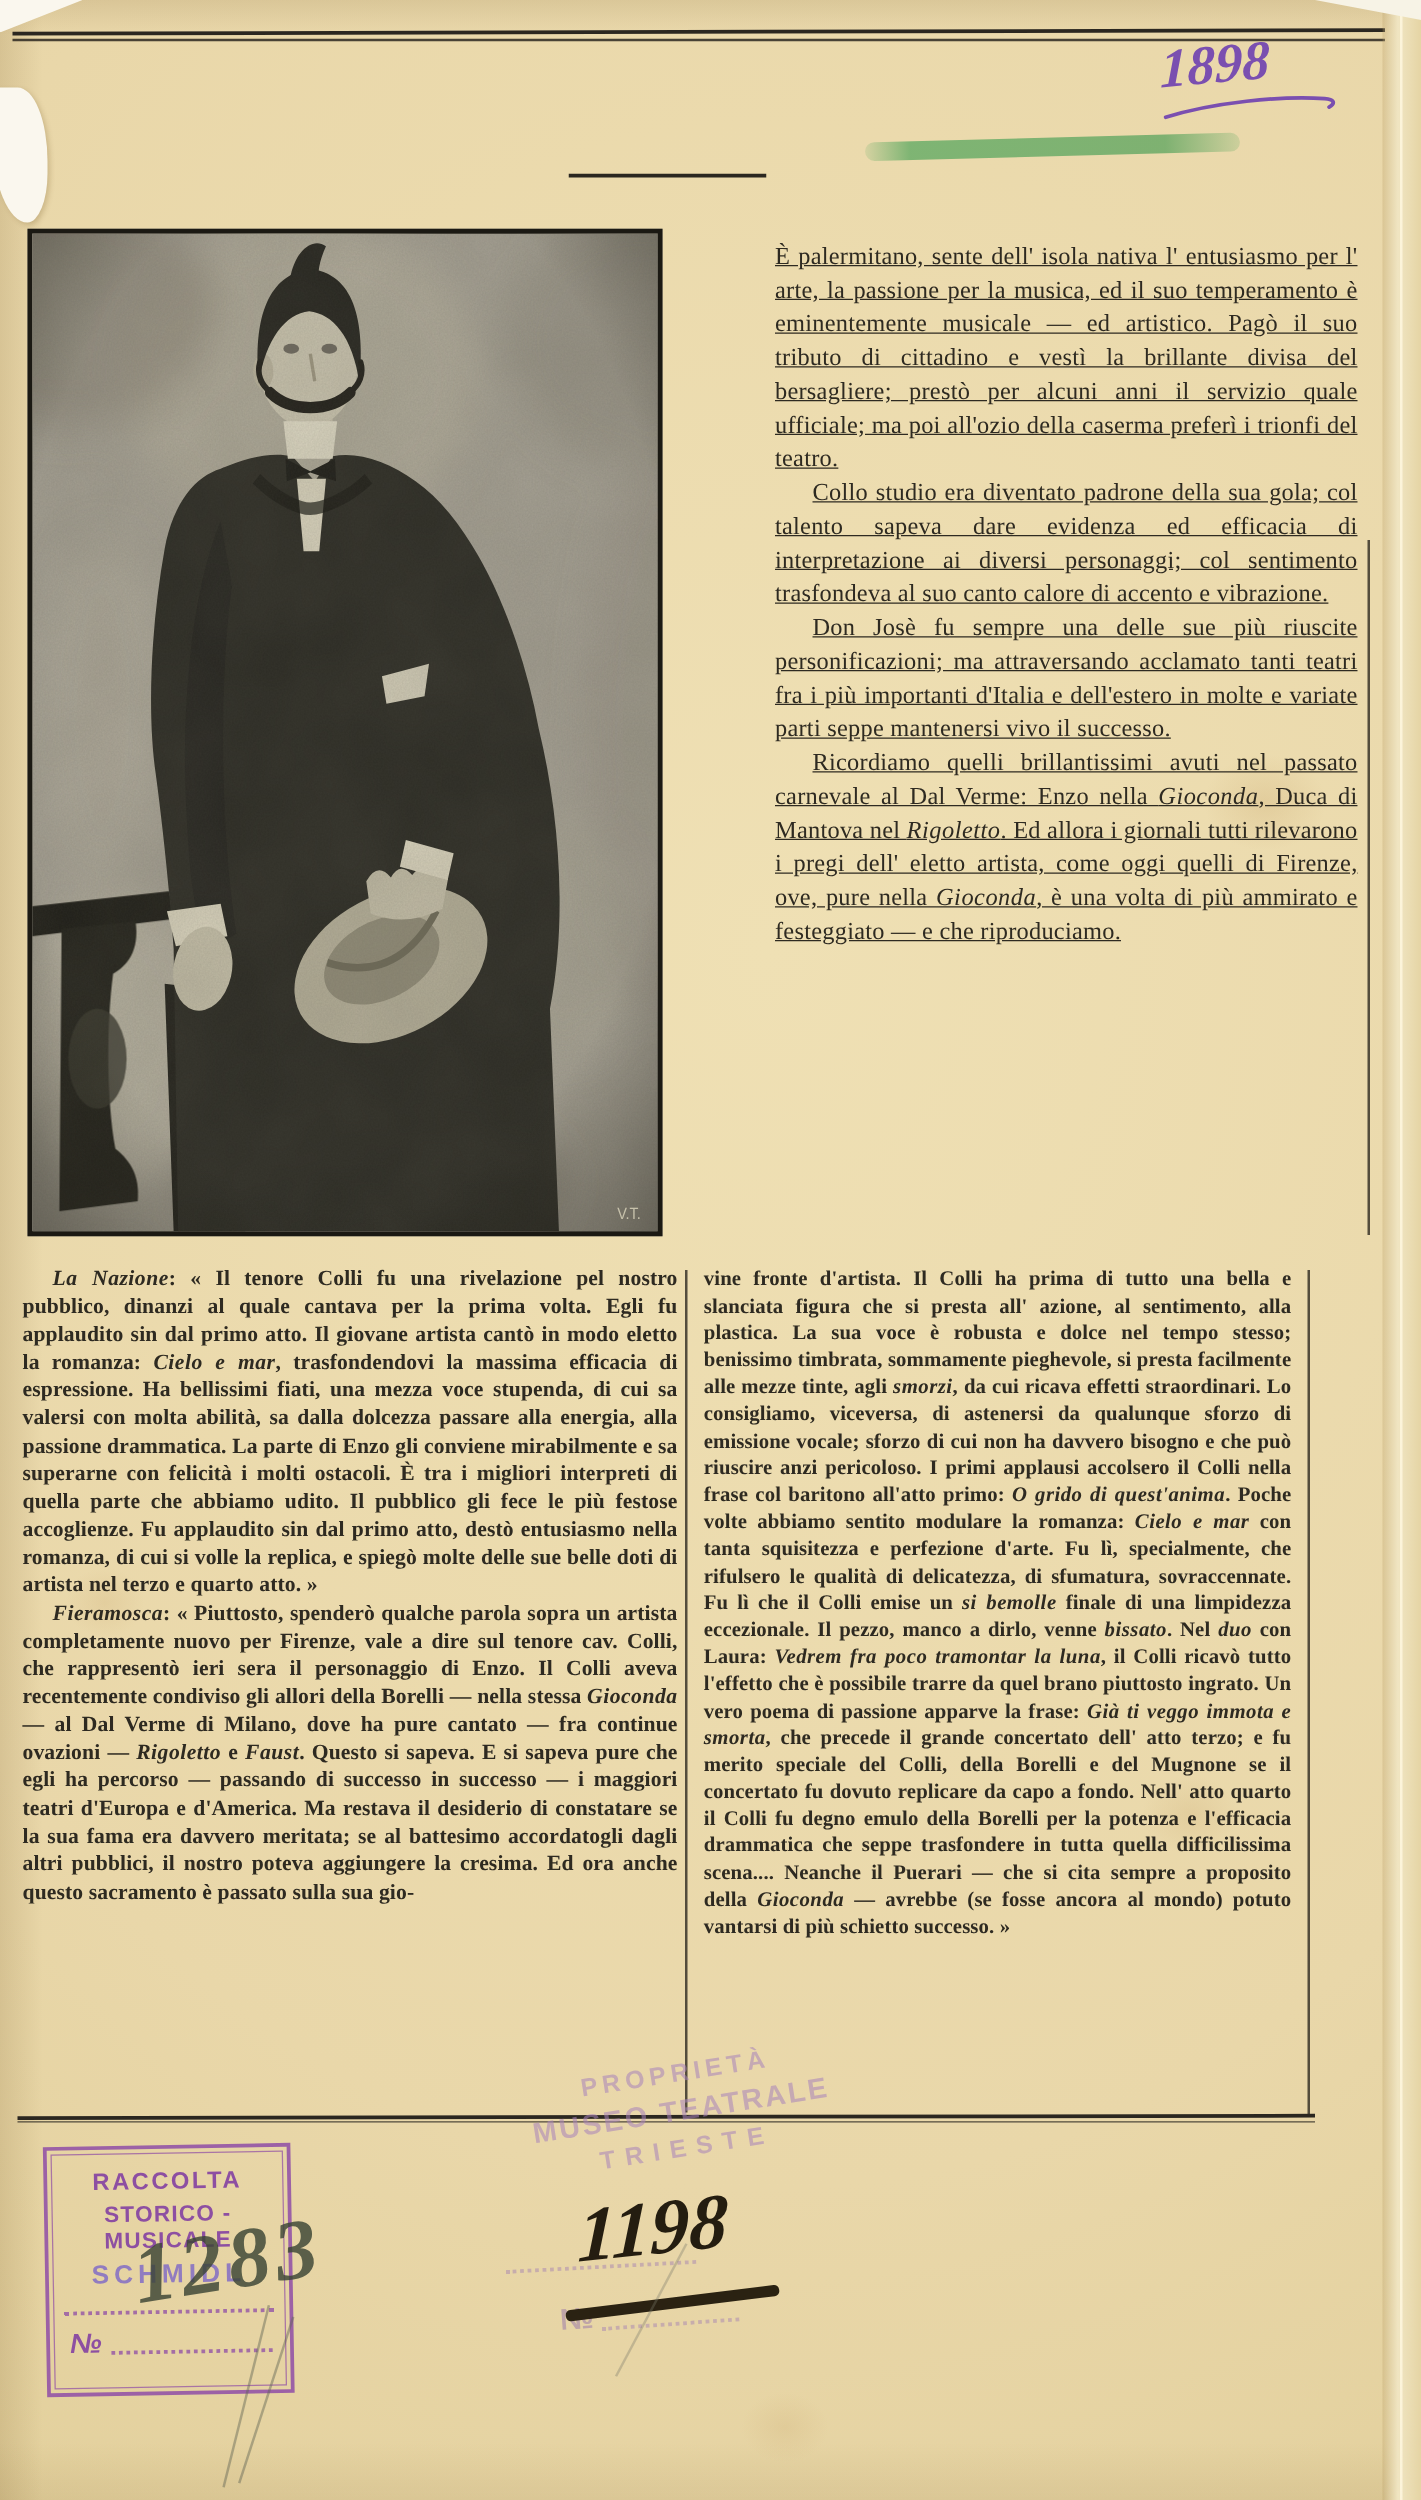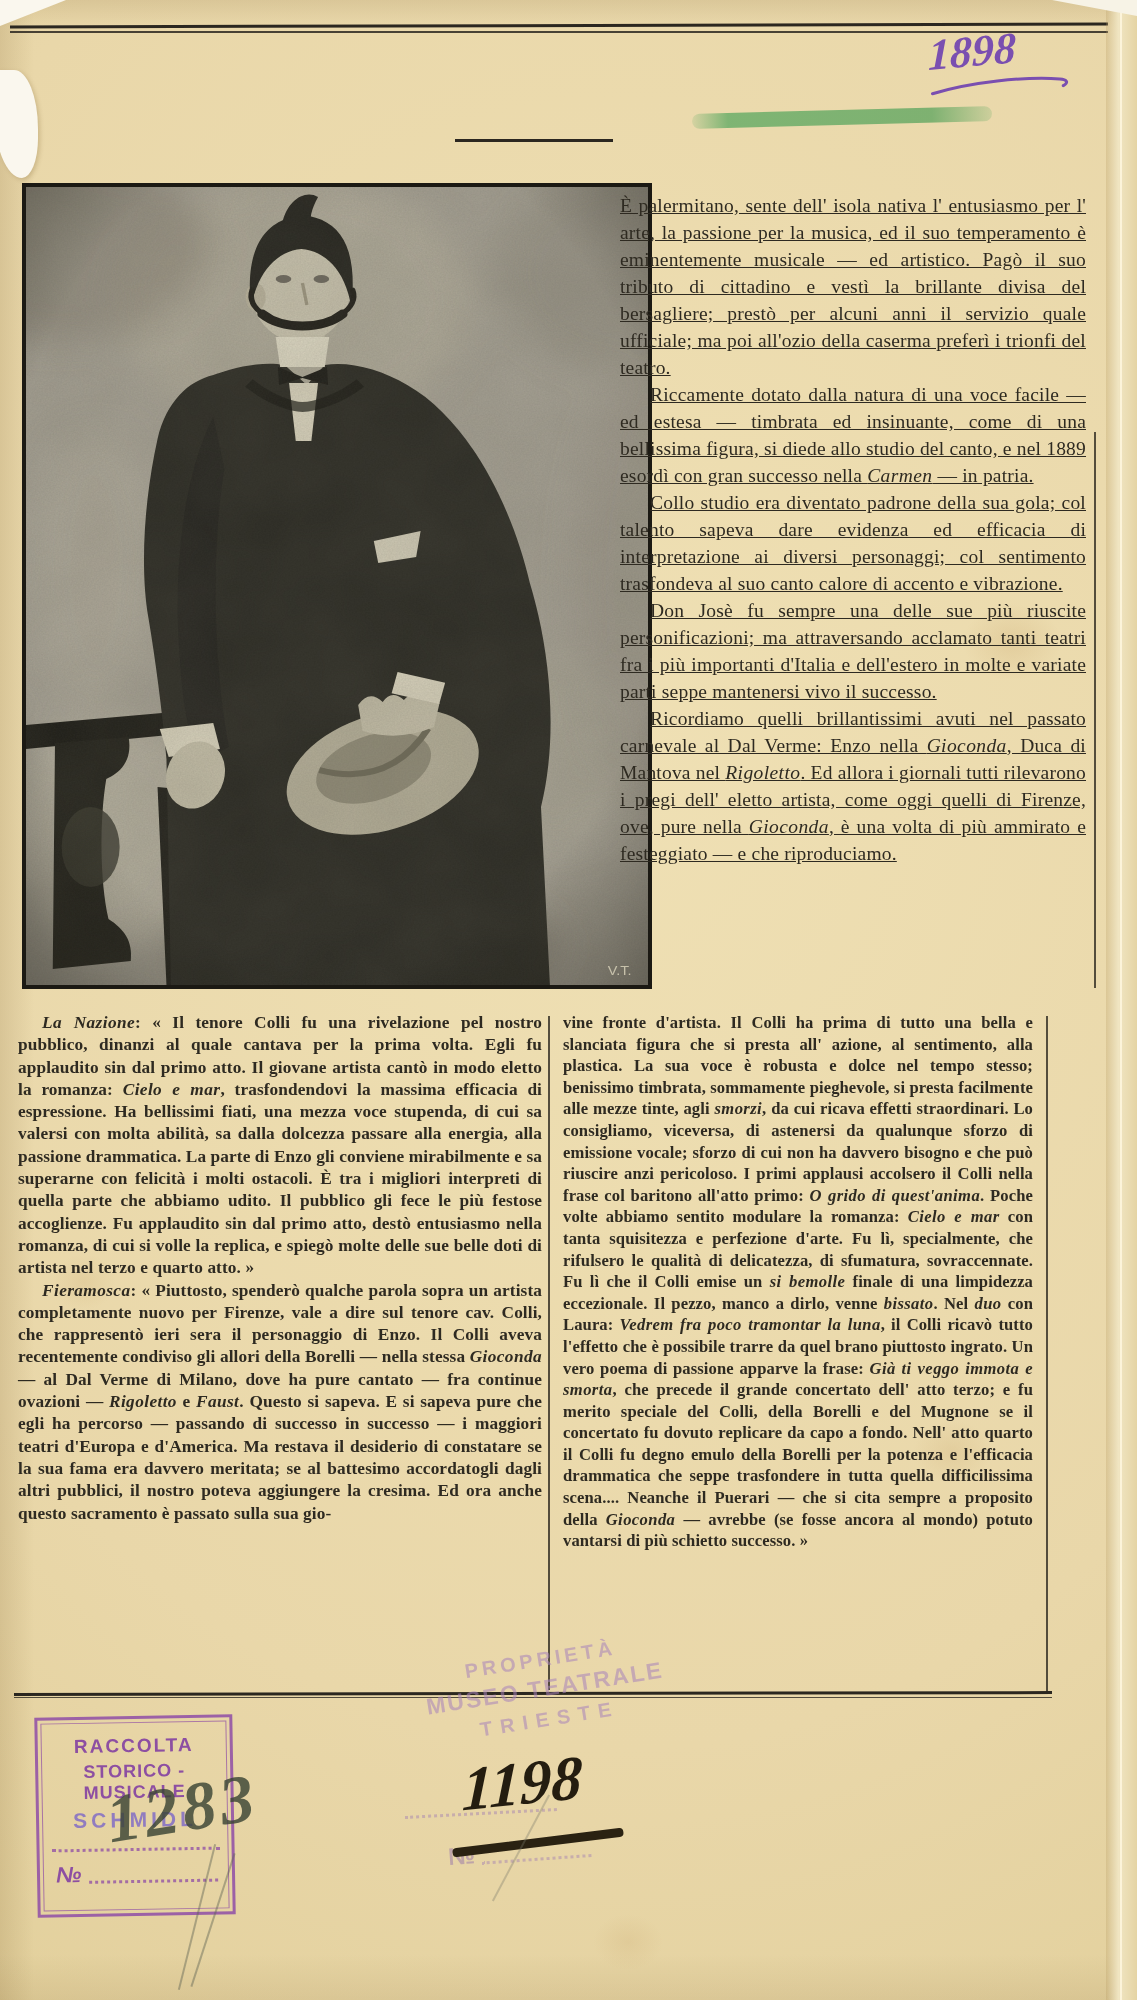--- a/index.html
+++ b/index.html
@@ -32,21 +32,21 @@
   .masthead{left:55px;top:46px;width:1000px;text-align:center;
     font-family:"DejaVu Serif","Liberation Serif",serif;font-weight:bold;
     font-size:61px;letter-spacing:25px;word-spacing:18px;color:#1f1c15;white-space:nowrap;}
   .year-note{left:928px;top:30px;color:#7a4fb0;font-style:italic;font-weight:bold;
     font-size:44px;transform:rotate(-5deg) skewX(-6deg);line-height:1;}
   .year-swash{left:930px;top:76px;width:142px;height:16px;transform:rotate(-4deg);}
   .green-mark{left:692px;top:110px;width:300px;height:15px;border-radius:8px;
     transform:rotate(-1.5deg);
     background:linear-gradient(90deg, rgba(90,168,96,.15), rgba(90,168,96,.75) 12%, rgba(80,160,88,.7) 80%, rgba(90,168,96,.2));}
   
-  .photo{left:22px;top:183px;width:630px;height:806px;border:4px solid #1b1913;
+  .photo{left:22px;top:183px;width:508px;height:806px;border:4px solid #1b1913;
     box-sizing:border-box;background:#a5a093;}
   .photo svg{display:block;width:100%;height:100%;}
   
   .col{text-align:justify;}
   .col p{margin:0;}
   .col-intro{left:620px;top:192px;width:466px;font-size:19.5px;line-height:27px;letter-spacing:.2px;}
   .col-intro p{text-indent:30px;text-decoration:underline;}
   .col-intro p.first{text-indent:0;}
   .col-low{font-size:17.3px;line-height:22.3px;letter-spacing:.1px;font-weight:bold;}
   .col-left{left:18px;top:1012px;width:524px;}
@@ -184,21 +184,20 @@
       </g>
       <rect width="558" height="798" filter="url(#mottle)" opacity=".5"></rect>
       <rect width="558" height="798" filter="url(#grain)" opacity=".28"></rect>
       <rect width="558" height="798" fill="url(#vg)"></rect>
       <text x="522" y="788" font-size="13" fill="#d6d0b8" opacity=".85" font-family="Liberation Sans, sans-serif">V.T.</text>
     </svg>
   </div>
 
   <div class="abs col col-intro">
     <p class="first">È palermitano, sente dell' isola nativa l' entusiasmo per l' arte, la passione per la musica, ed il suo temperamento è eminentemente musicale — ed artistico. Pagò il suo tributo di cittadino e vestì la brillante divisa del bersagliere; prestò per alcuni anni il servizio quale ufficiale; ma poi all'ozio della caserma preferì i trionfi del teatro.</p>
-    <p>Riccamente dotato dalla natura di una voce facile — ed estesa — timbrata ed insinuante, come di una bellissima figura, si diede allo studio del canto, e nel 1889 esordì con gran successo nella <i>Carmen</i> — in patria.</p>
     <p>Collo studio era diventato padrone della sua gola; col talento sapeva dare evidenza ed efficacia di interpretazione ai diversi personaggi; col sentimento trasfondeva al suo canto calore di accento e vibrazione.</p>
     <p>Don Josè fu sempre una delle sue più riuscite personificazioni; ma attraversando acclamato tanti teatri fra i più importanti d'Italia e dell'estero in molte e variate parti seppe mantenersi vivo il successo.</p>
     <p>Ricordiamo quelli brillantissimi avuti nel passato carnevale al Dal Verme: Enzo nella <i>Gioconda</i>, Duca di Mantova nel <i>Rigoletto</i>. Ed allora i giornali tutti rilevarono i pregi dell' eletto artista, come oggi quelli di Firenze, ove, pure nella <i>Gioconda</i>, è una volta di più ammirato e festeggiato — e che riproduciamo.</p>
   </div>
 
   <div class="abs col col-low col-left">
     <p><i>La Nazione</i>: « Il tenore Colli fu una rivelazione pel nostro pubblico, dinanzi al quale cantava per la prima volta. Egli fu applaudito sin dal primo atto. Il giovane artista cantò in modo eletto la romanza: <i>Cielo e mar</i>, trasfondendovi la massima efficacia di espressione. Ha bellissimi fiati, una mezza voce stupenda, di cui sa valersi con molta abilità, sa dalla dolcezza passare alla energia, alla passione drammatica. La parte di Enzo gli conviene mirabilmente e sa superarne con felicità i molti ostacoli. È tra i migliori interpreti di quella parte che abbiamo udito. Il pubblico gli fece le più festose accoglienze. Fu applaudito sin dal primo atto, destò entusiasmo nella romanza, di cui si volle la replica, e spiegò molte delle sue belle doti di artista nel terzo e quarto atto. »</p>
     <p><i>Fieramosca</i>: « Piuttosto, spenderò qualche parola sopra un artista completamente nuovo per Firenze, vale a dire sul tenore cav. Colli, che rappresentò ieri sera il personaggio di Enzo. Il Colli aveva recentemente condiviso gli allori della Borelli — nella stessa <i>Gioconda</i> — al Dal Verme di Milano, dove ha pure cantato — fra continue ovazioni — <i>Rigoletto</i> e <i>Faust</i>. Questo si sapeva. E si sapeva pure che egli ha percorso — passando di successo in successo — i maggiori teatri d'Europa e d'America. Ma restava il desiderio di constatare se la sua fama era davvero meritata; se al battesimo accordatogli dagli altri pubblici, il nostro poteva aggiungere la cresima. Ed ora anche questo sacramento è passato sulla sua gio-</p>
   </div>
   <div class="abs col col-low col-right">

